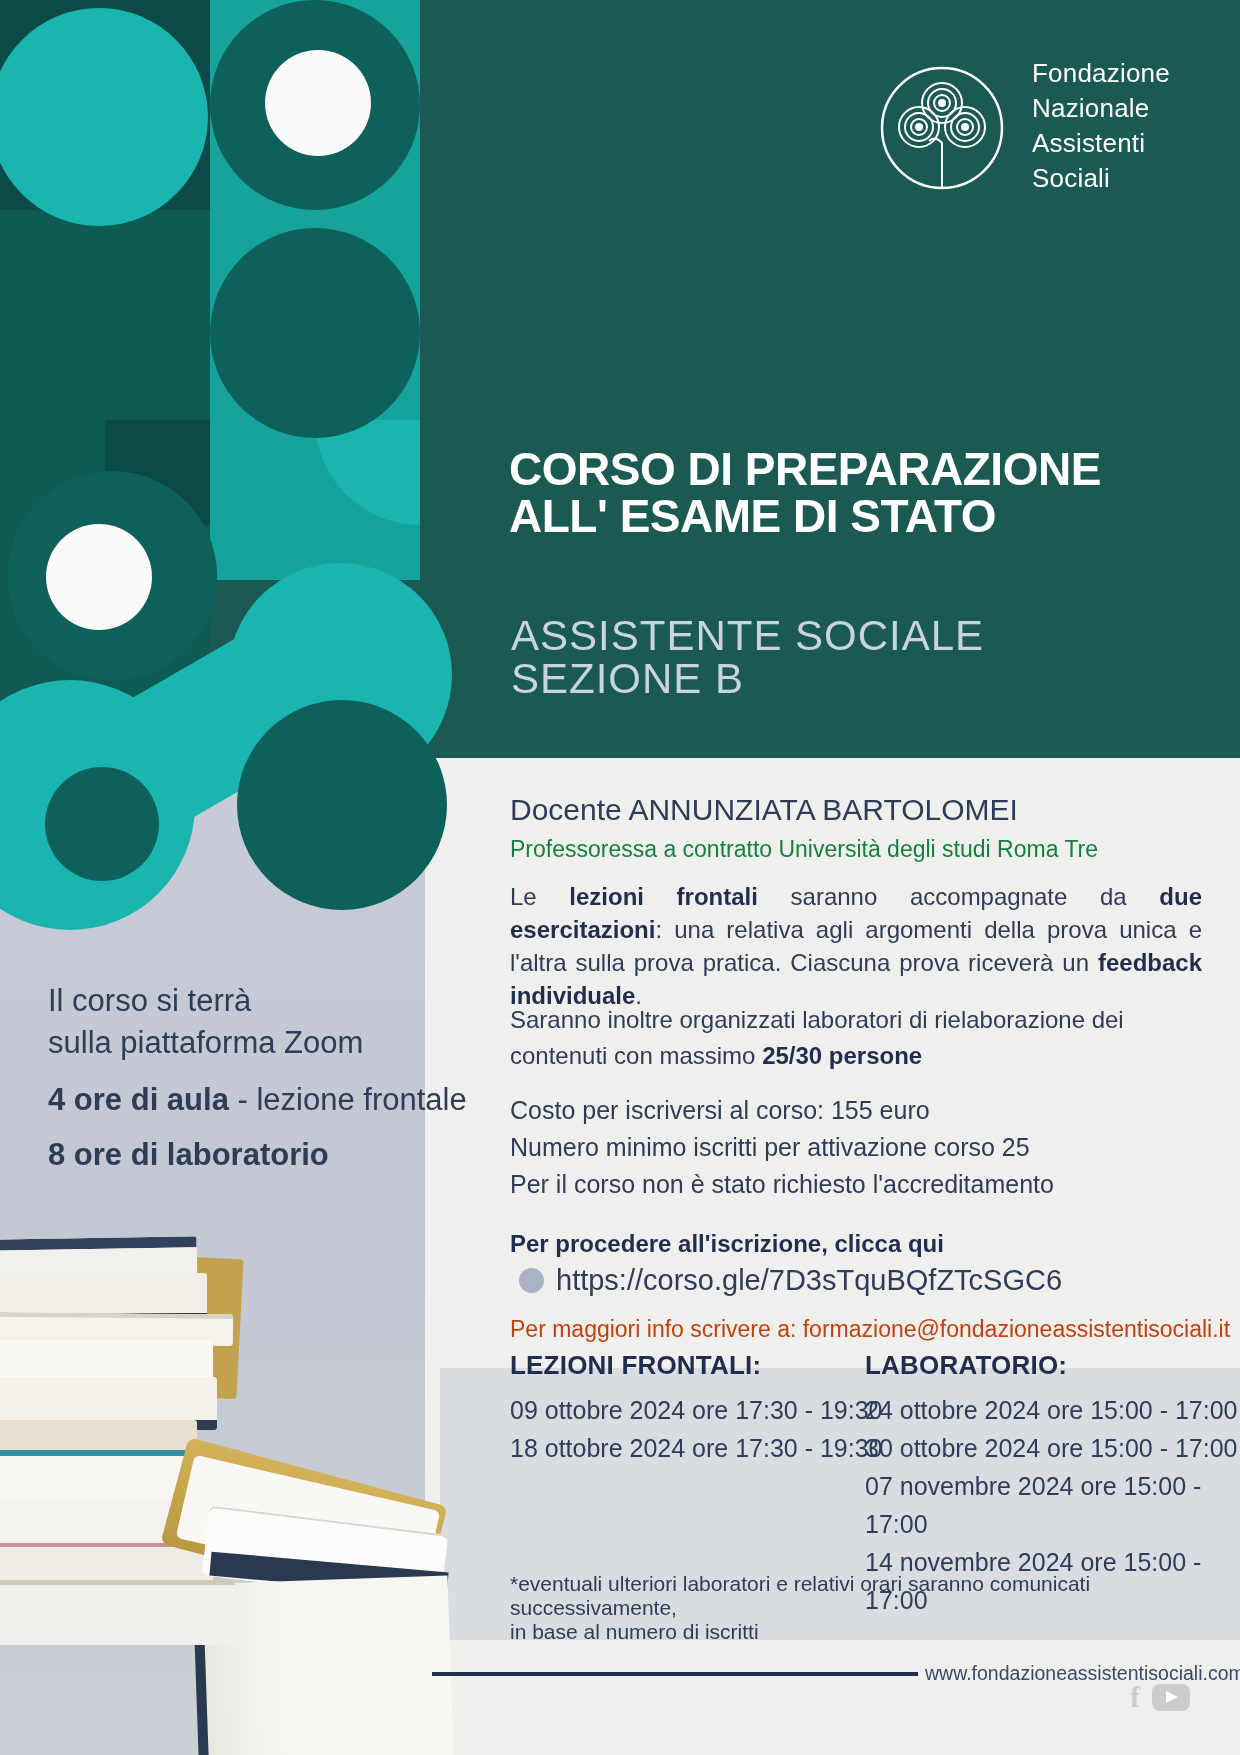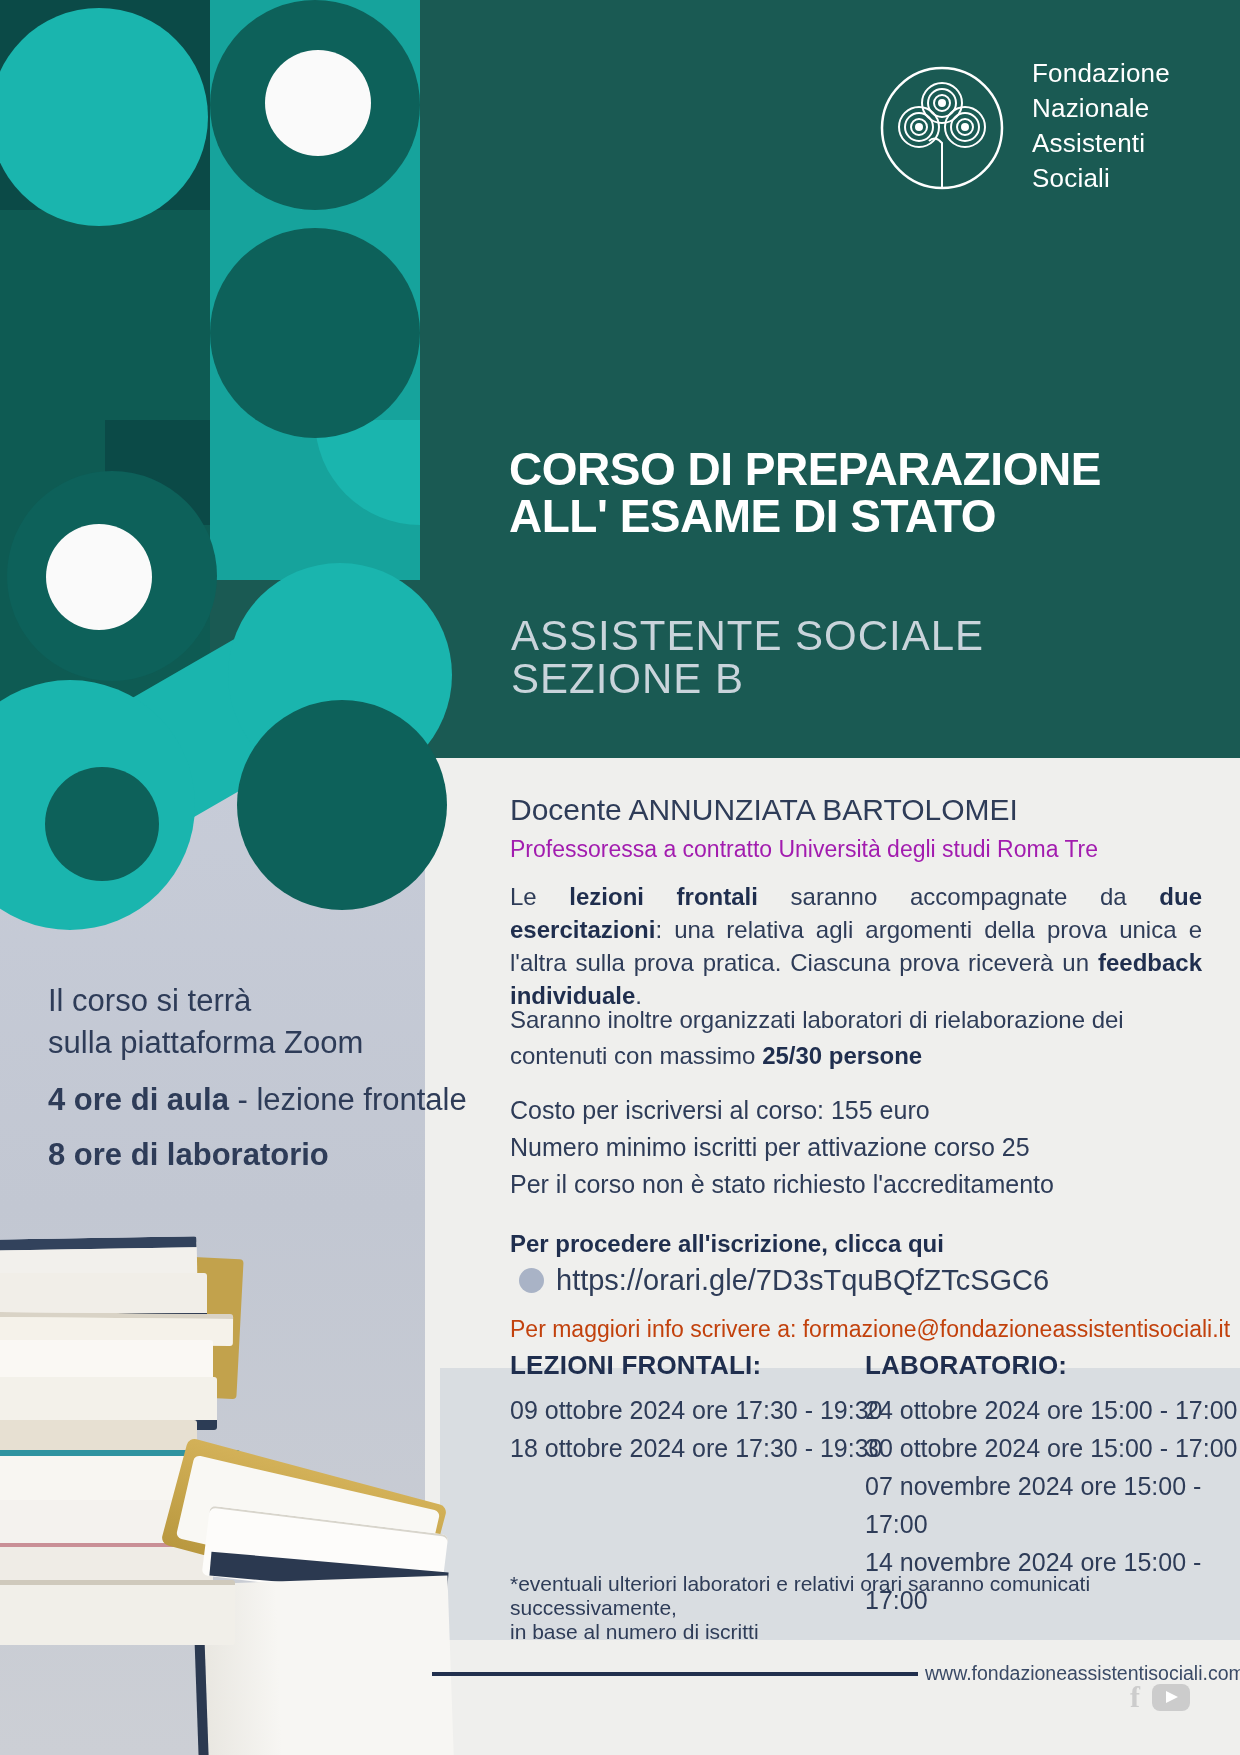--- a/index.html
+++ b/index.html
@@ -17,21 +17,21 @@
   
   .left-col{left:0;top:758px;width:425px;height:997px;background:linear-gradient(180deg,#c7ccd8 0%,#c2c7d2 45%,#cccfd5 100%);z-index:1;}
   .side-text{color:#2e3c58;z-index:4;}
   .side-platform{left:48px;top:980px;font-size:31px;line-height:42px;font-weight:400;}
   .side-aula{left:48px;top:1082px;font-size:31px;}
   .side-lab{left:48px;top:1137px;font-size:31px;font-weight:bold;}
   
   .content-bg{left:425px;top:758px;width:815px;height:997px;background:#efefed;z-index:0;}
   .bold-navy{color:#1f2e4e;font-weight:bold;}
   .docente{left:510px;top:793px;font-size:30px;font-weight:400;color:#2e3c58;z-index:2;}
-  .docente-sub{left:510px;top:836px;font-size:23px;color:#a21caf;z-index:2;}
+  .docente-sub{left:510px;top:836px;font-size:23px;color:#15803d;z-index:2;}
   .para1{left:510px;top:880px;width:692px;font-size:24px;line-height:33px;text-align:justify;color:#2e3c58;z-index:2;margin:0;}
   .para2{left:510px;top:1002px;width:692px;font-size:24px;line-height:36px;color:#2e3c58;z-index:2;margin:0;}
   .costo{left:510px;top:1092px;font-size:25px;line-height:37px;color:#2e3c58;z-index:2;}
   .proc-label{left:510px;top:1230px;font-size:24px;color:#1f2e4e;font-weight:bold;z-index:2;}
   .link-row{left:519px;top:1264px;z-index:2;display:flex;align-items:center;gap:12px;}
   .link-bullet{width:25px;height:25px;border-radius:50%;background:#a9b3c6;flex:0 0 auto;}
   .link-url{font-size:29px;color:#2e3c58;text-decoration:none;}
   .info-line{left:510px;top:1316px;font-size:23px;color:#c2410c;z-index:2;}
   
   .band{left:440px;top:1368px;width:800px;height:272px;background:#d9dde1;z-index:1;}
@@ -160,21 +160,21 @@
 
   <div class="abs costo">
     <div>Costo per iscriversi al corso: 155 euro</div>
     <div>Numero minimo iscritti per attivazione corso 25</div>
     <div>Per il corso non è stato richiesto l'accreditamento</div>
   </div>
 
   <div class="abs proc-label">Per procedere all'iscrizione, clicca qui</div>
   <div class="abs link-row">
     <span class="link-bullet"></span>
-    <a class="link-url" href="#">https://orari.gle/7D3sTquBQfZTcSGC6</a>
+    <a class="link-url" href="#">https://corso.gle/7D3sTquBQfZTcSGC6</a>
   </div>
 
   <div class="abs info-line"><span>Per maggiori info scrivere a: </span><span>formazione@fondazioneassistentisociali.it</span></div>
 
   <div class="abs band"></div>
   <div class="sched-col col-frontali">
     <div class="hd">LEZIONI FRONTALI:</div>
     <div class="rows">
       <div class="row">09 ottobre 2024 ore 17:30 - 19:30</div>
       <div class="row">18 ottobre 2024 ore 17:30 - 19:30</div>

